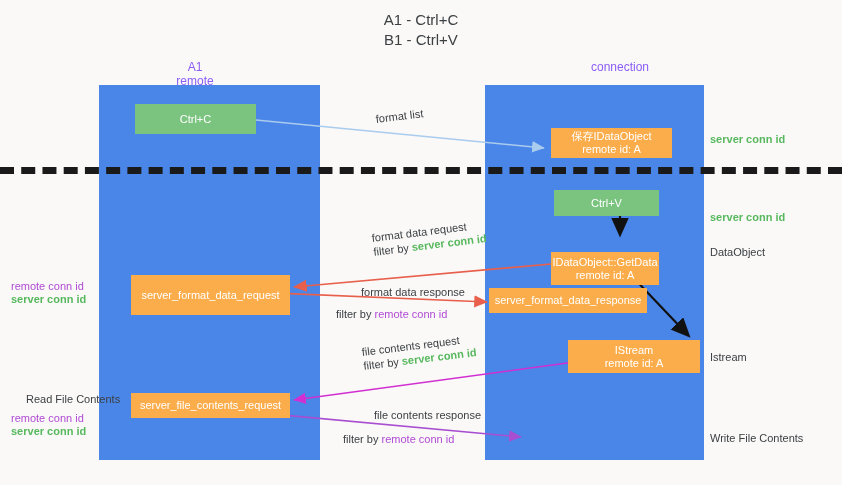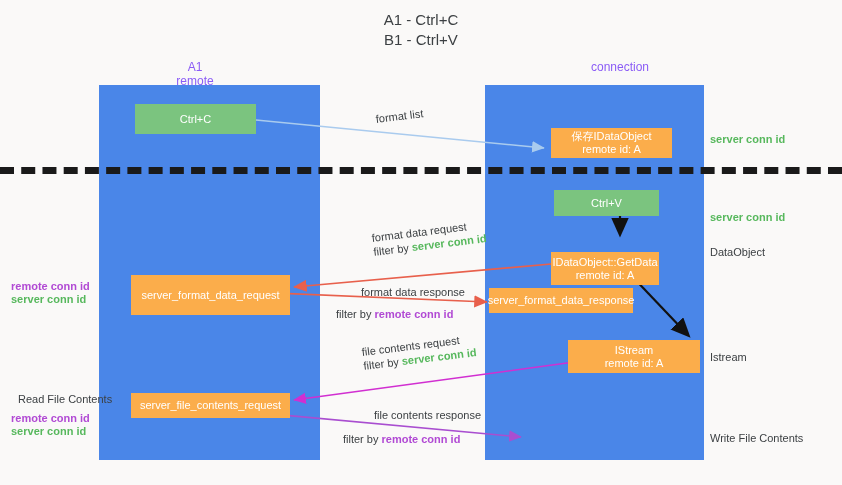--- a/index.html
+++ b/index.html
@@ -64,21 +64,21 @@
     transform: rotate(-7deg);
     transform-origin: left top;
   }
   .side-label {
     position: absolute;
     font-size: 11px;
     line-height: 14px;
     white-space: nowrap;
   }
   .c-green { color: #57b85d; font-weight: bold; }
-  .c-purple { color: #b14ad4; font-weight: bold; }
+  .c-purple { color: #b14ad4; font-weight: normal; }
   .c-dark { color: #3c4043; }
   svg.overlay {
     position: absolute;
     left: 0;
     top: 0;
     width: 842px;
     height: 485px;
     pointer-events: none;
   }
   .dashline {
@@ -167,21 +167,21 @@
 
   <div class="node orange" style="left:568px; top:340px; width:132px; height:33px;">
     <div>IStream</div>
     <div>remote id: A</div>
   </div>
 
   <div class="node orange" style="left:131px; top:275px; width:159px; height:40px;">
     <div>server_format_data_request</div>
   </div>
 
-  <div class="node orange" style="left:489px; top:288px; width:144px; height:25px;">
+  <div class="node orange" style="left:489px; top:288px; width:158px; height:25px;">
     <div>server_format_data_response</div>
   </div>
 
   <div class="node orange" style="left:131px; top:393px; width:159px; height:25px;">
     <div>server_file_contents_request</div>
   </div>
 
 
   <div class="edge-label rot-neg" style="left:375px; top:112px;">
     <span>format list</span>
@@ -217,17 +217,17 @@
 
   <div class="side-label c-green" style="left:710px; top:132px;">server conn id</div>
   <div class="side-label c-green" style="left:710px; top:210px;">server conn id</div>
   <div class="side-label c-dark" style="left:710px; top:245px;">DataObject</div>
   <div class="side-label c-dark" style="left:710px; top:350px;">Istream</div>
   <div class="side-label c-dark" style="left:710px; top:431px;">Write File Contents</div>
 
   <div class="side-label c-purple" style="left:11px; top:279px;">remote conn id</div>
   <div class="side-label c-green" style="left:11px; top:292px;">server conn id</div>
 
-  <div class="side-label c-dark" style="left:0; top:392px;padding-left:18px;">Read File Contents</div>
+  <div class="side-label c-dark" style="left:8px; top:392px;padding-left:18px;">Read File Contents</div>
   <div class="side-label c-purple" style="left:11px; top:411px;">remote conn id</div>
   <div class="side-label c-green" style="left:11px; top:424px;">server conn id</div>
 
 </div>
 
 </body></html>

